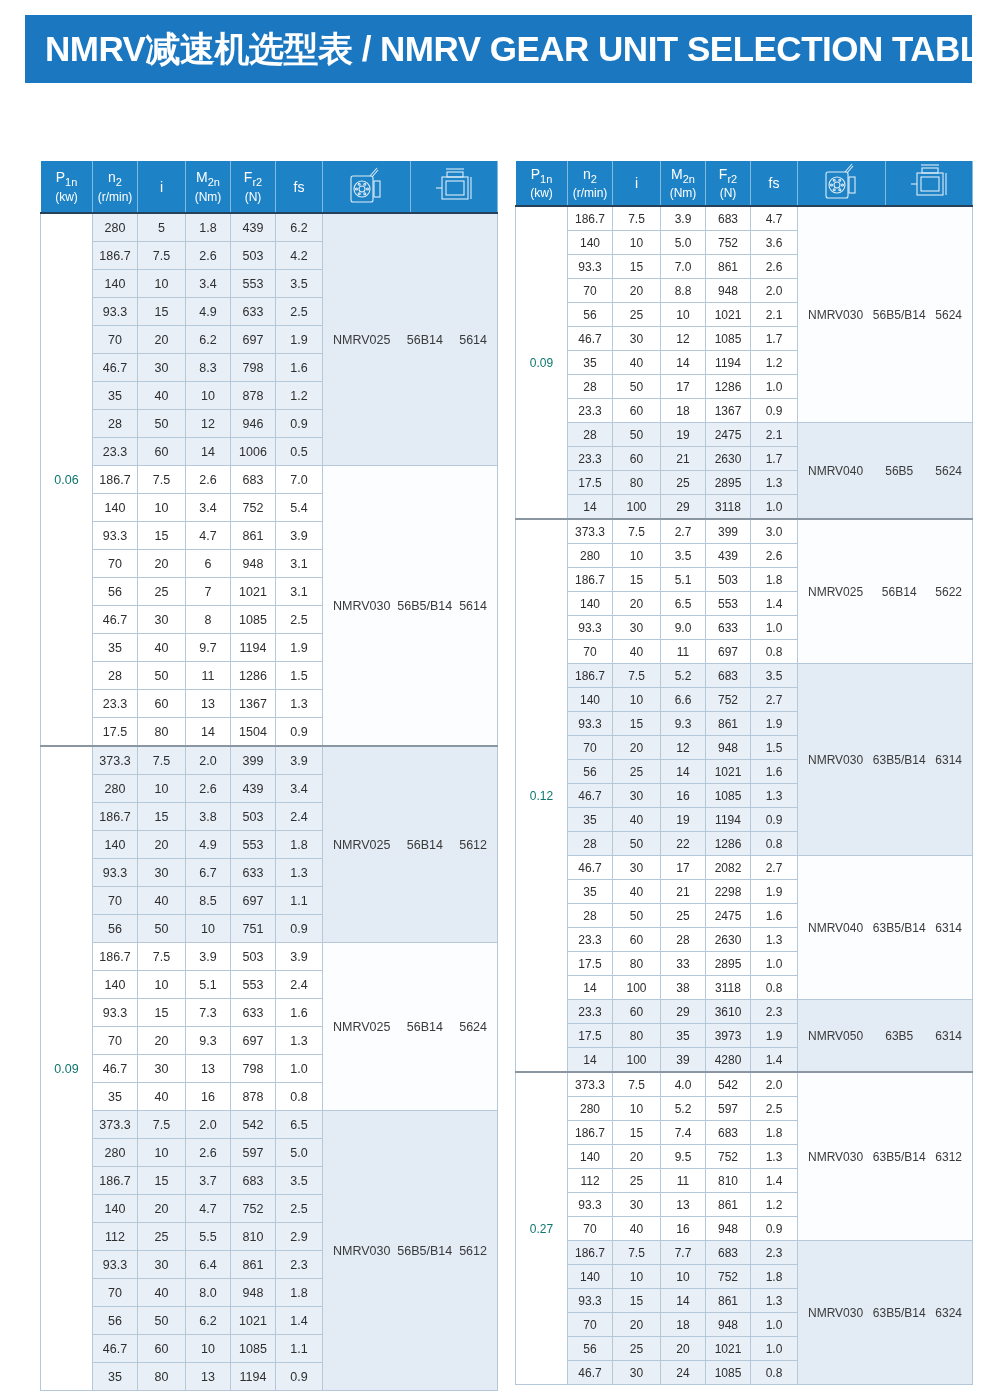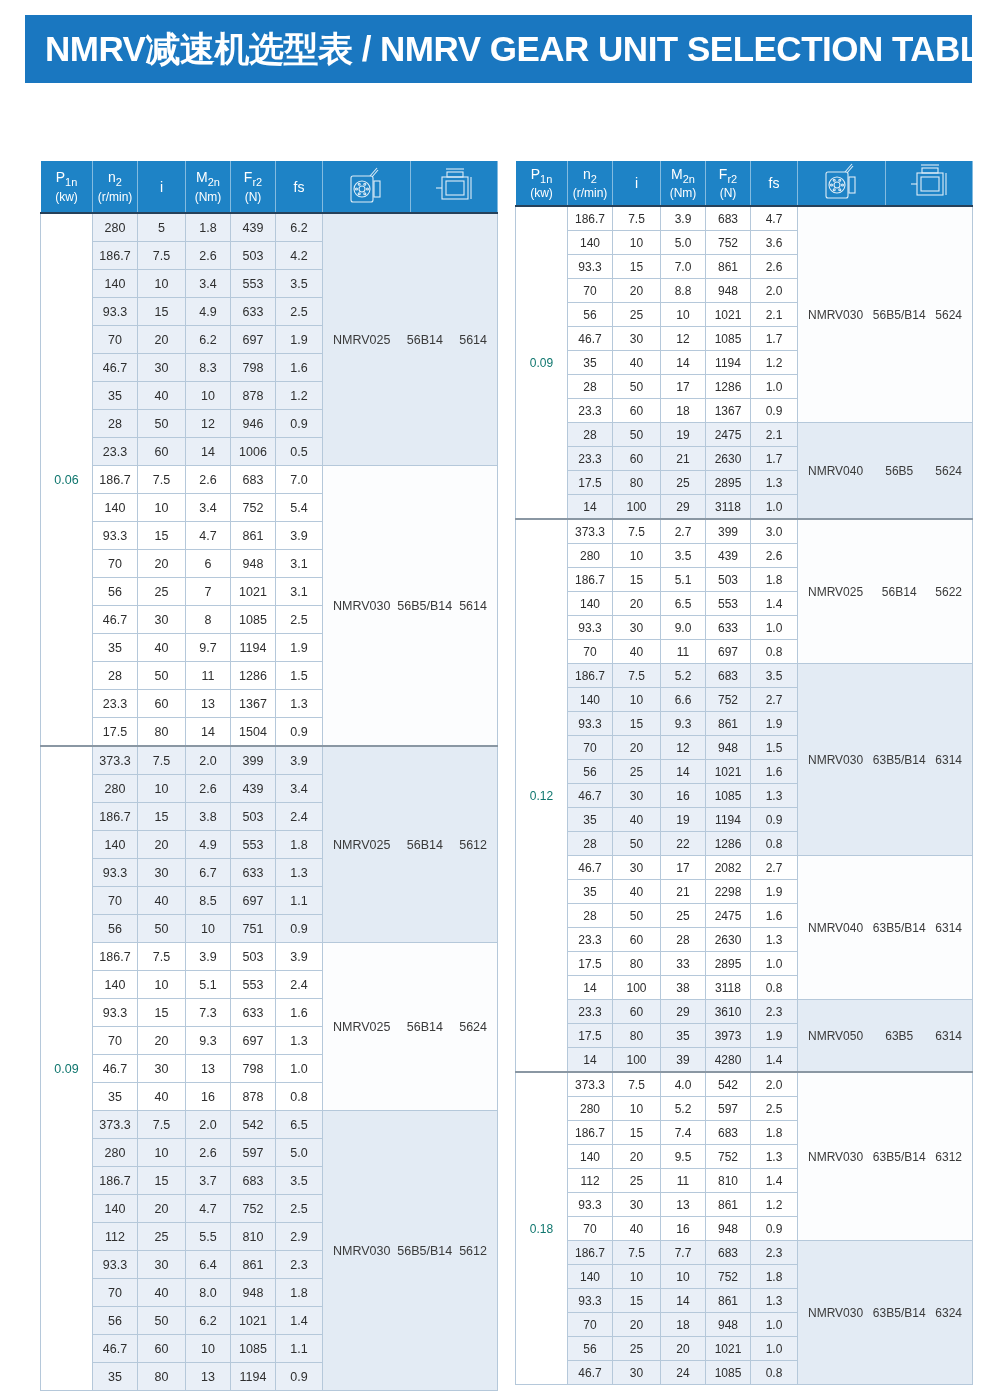--- a/index.html
+++ b/index.html
@@ -822,21 +822,21 @@
           <td class="num">1.9</td>
         </tr>
         <tr class="tint">
           <td class="num">14</td>
           <td class="num">100</td>
           <td class="num">39</td>
           <td class="num">4280</td>
           <td class="num">1.4</td>
         </tr>
         <tr class="plain group-start">
-          <td class="p1n" rowspan="13">0.18</td>
+          <td class="p1n" rowspan="13">0.27</td>
           <td class="num">373.3</td>
           <td class="num">7.5</td>
           <td class="num">4.0</td>
           <td class="num">542</td>
           <td class="num">2.0</td>
           <td class="model plain" rowspan="7">
             <div class="model-flex">
               <span>NMRV030</span>
               <span>63B5/B14</span>
               <span>6312</span>

